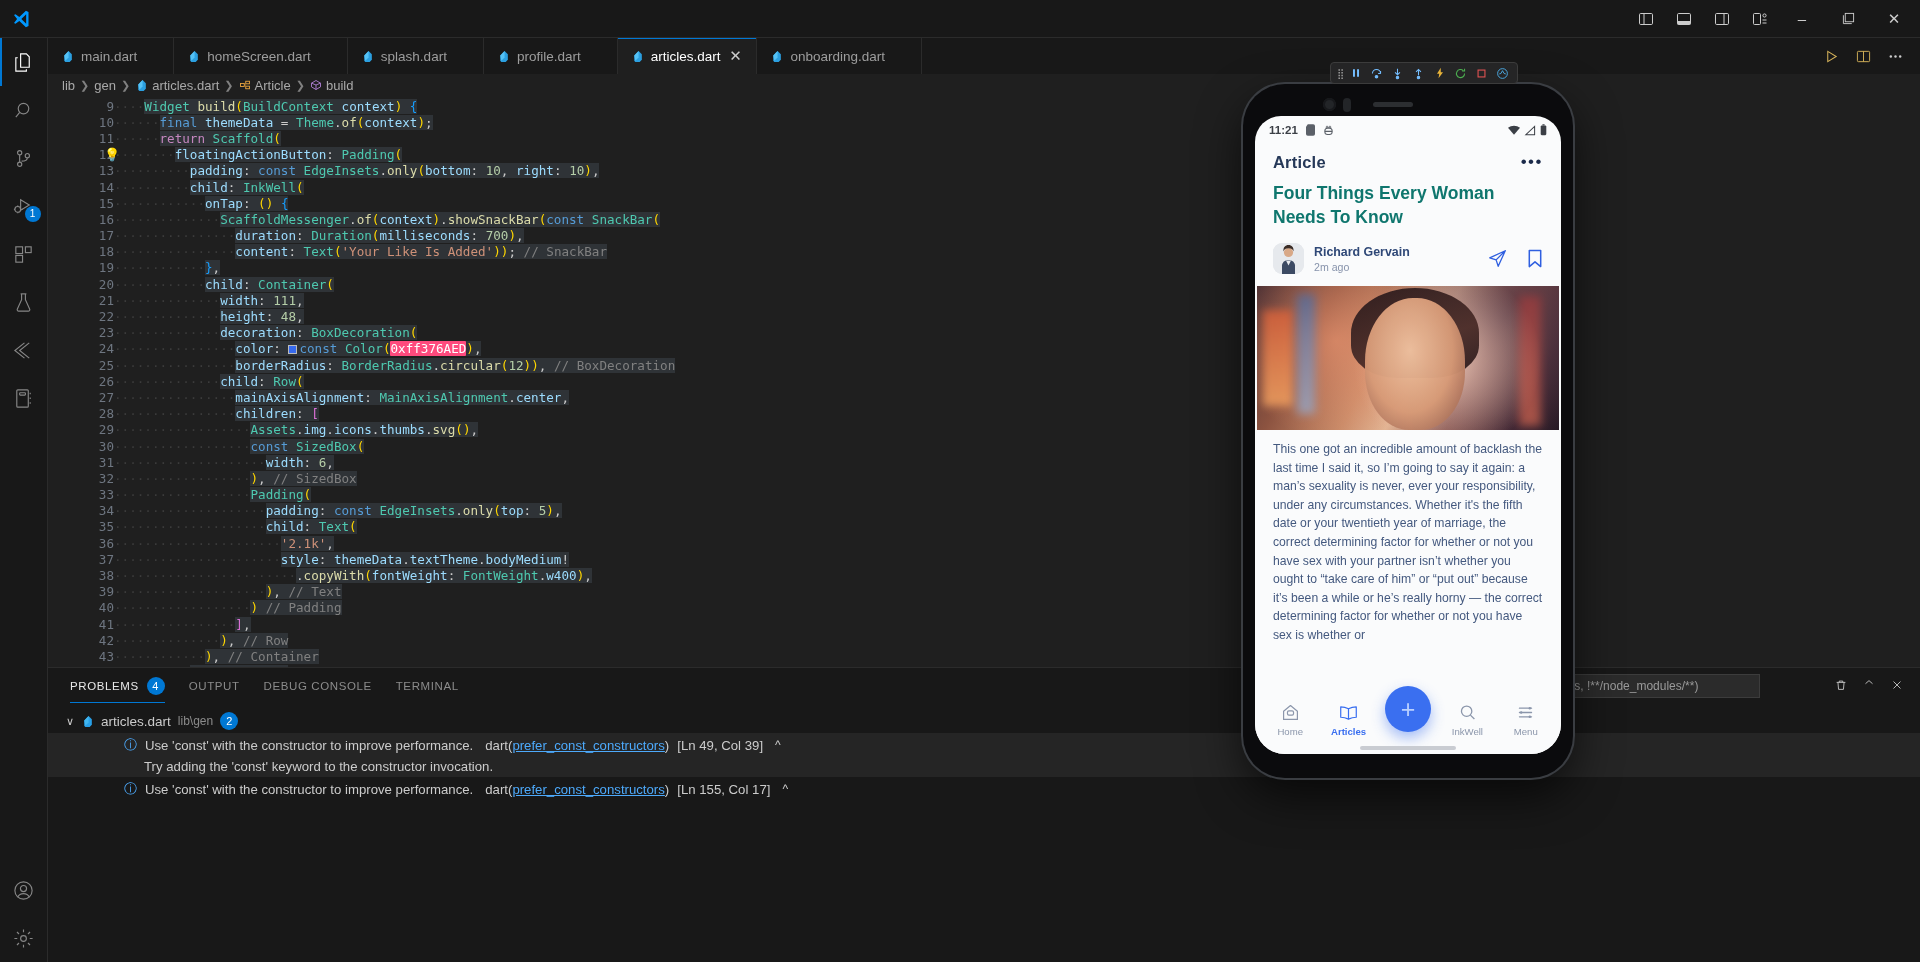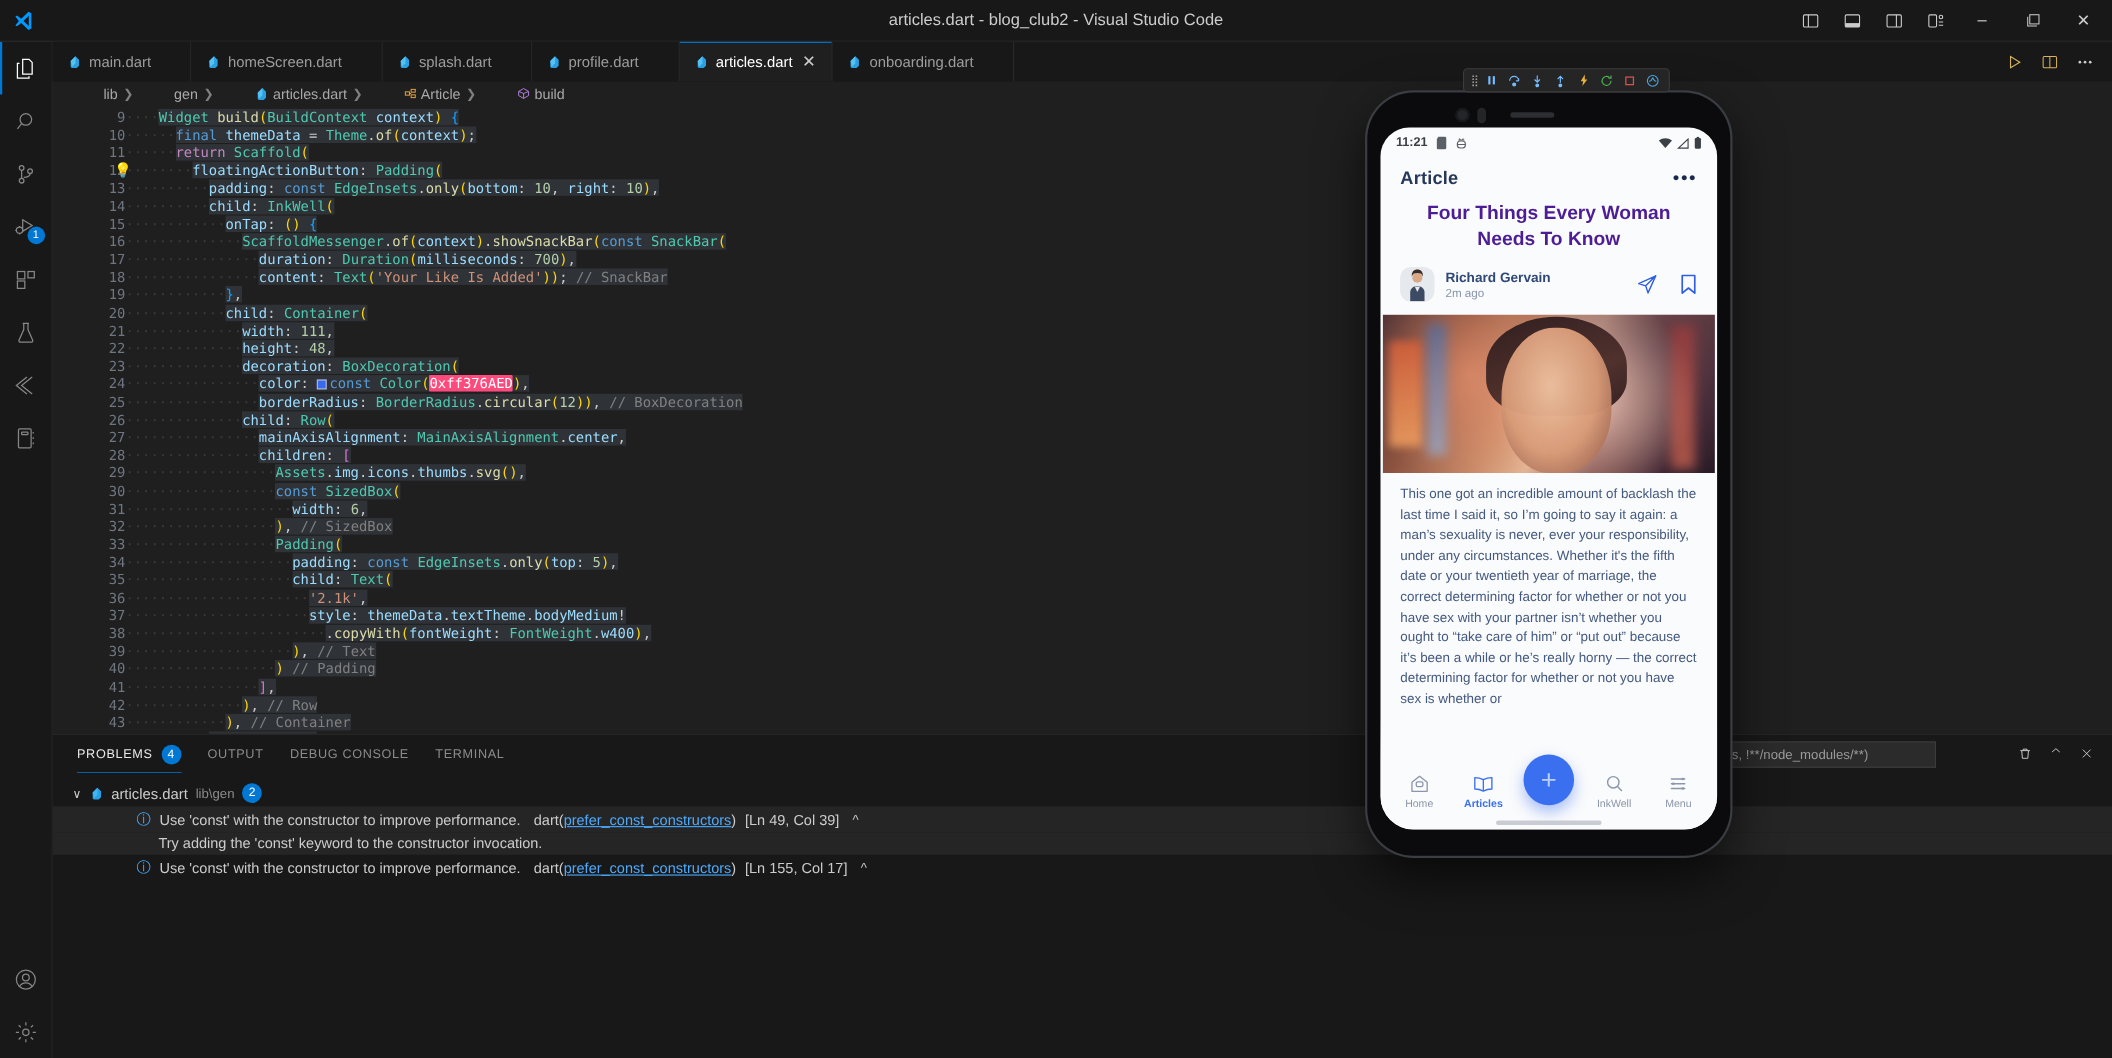--- a/index.html
+++ b/index.html
@@ -66,21 +66,21 @@
   .tab .tclose { font-size:15px; color:#cccccc; width:16px; text-align:center; }
   .tab:not(.active) .tclose { visibility:hidden; }
   .tabs-right { margin-left:auto; display:flex; align-items:center; gap:2px; padding-right:10px; }
   .tabs-right .tb-icon { height:30px; width:30px; }
 
   
   .breadcrumb {
     height: 22px; flex: 0 0 22px; display:flex; align-items:center; gap:4px;
     padding-left: 14px; font-size: 13px; color: #a9a9a9; background:#1f1f1f;
   }
-  .crumb { display:flex; align-items:center; gap:4px;margin-left:32px; }
+  .crumb { display:flex; align-items:center; gap:4px; }
   .crumb-sep { color:#808080; font-size:11px; padding:0 1px; }
 
   
   .code-wrap { flex:1 1 auto; position:relative; overflow:hidden; background:#1f1f1f; display:flex; }
   .row { height: 16.2px; display:flex; align-items:center; font-family:"DejaVu Sans Mono", monospace; font-size:12.6px; white-space:pre; }
   .ln { color:#6e7681; font-family:"DejaVu Sans Mono", monospace; font-size:12.6px; text-align:right; width:66px; display:inline-block; }
   .lamp { position:absolute; left:56px; color:#ffcc00; font-size:13px; }
   .bulb-row{position:relative;}
 
   
@@ -148,21 +148,21 @@
   .notch-cam { position:absolute; left:80px; top:14px; width:13px; height:13px; border-radius:50%;
                background:#232528; box-shadow: inset 0 0 0 2px #17181b; }
   .notch-cam2 { position:absolute; left:100px; top:14px; width:8px; height:14px; border-radius:4px; background:#232528; }
   .speaker { position:absolute; left:130px; top:18px; width:40px; height:5px; border-radius:3px; background:#2c2e31; }
   .statusrow { height:28px; display:flex; align-items:center; padding:0 14px; font-size:11.5px; color:#3b3f46; }
   .sr-left { display:flex; align-items:flex-start; gap:8px; }
   .sr-right { margin-left:auto; display:flex; align-items:center; gap:4px; }
   .app-head { display:flex; align-items:center; padding: 8px 18px 0 18px; }
   .app-title { font-size:16.5px; font-weight:bold; color:#253858; letter-spacing:.2px; }
   .dots { margin-left:auto; color:#1b2a4a; font-size:17px; letter-spacing:1.5px; }
-  .headline { padding: 10px 18px 0 18px; font-size:17.5px; line-height:1.35; font-weight:bold; color:#4c1d95;text-align:center; }
+  .headline { padding: 10px 18px 0 18px; font-size:17.5px; line-height:1.35; font-weight:bold; color:#0f766e; }
   .author-row { display:flex; align-items:center; gap:10px; padding: 14px 18px 12px 18px; }
   .avatar { width:31px; height:31px; border-radius:9px; background:#e3e6ea; overflow:hidden; position:relative; }
   .aname { font-size:12.4px; color:#2f4877; font-weight:600; line-height:1.25; }
   .atime { font-size:10.6px; color:#8793ab; }
   .act-icons { margin-left:auto; display:flex; align-items:center; gap:20px; }
   .hero { height:144px; margin: 0 2px; position:relative; overflow:hidden; }
   .hero-img {
     position:absolute; inset:0;
     background:
       radial-gradient(circle at 26% 38%, rgba(255,160,120,.55), transparent 42%),
@@ -211,21 +211,20 @@
 <body>
 
 <div class="app">
 
   <div class="titlebar">
     <div class="vscode-logo">
       <svg width="20" height="20" viewBox="0 0 24 24">
           <path d="M17.9 2.1 10 9.6 5.4 6.2 3.6 7.1l3.7 4.9-3.7 4.9 1.8.9L10 14.4l7.9 7.5L21 20.4V3.6L17.9 2.1zm.3 4.3v11.2L12.4 12l5.8-5.6z" fill="#0098ff"></path>
         </svg>
     </div>
-    <div class="win-title">articles.dart - blog_club2 - Visual Studio Code</div>
     <div class="title-right">
       <div class="tb-icon">
         <svg width="16" height="16" viewBox="0 0 16 16">
             <rect x="1.5" y="2.5" width="13" height="11" rx="1.2" fill="none" stroke="#ccc"></rect>
             <line x1="6" y1="2.5" x2="6" y2="13.5" stroke="#ccc"></line>
           </svg>
       </div>
       <div class="tb-icon">
         <svg width="16" height="16" viewBox="0 0 16 16">
             <rect x="1.5" y="2.5" width="13" height="11" rx="1.2" fill="none" stroke="#ccc"></rect>

